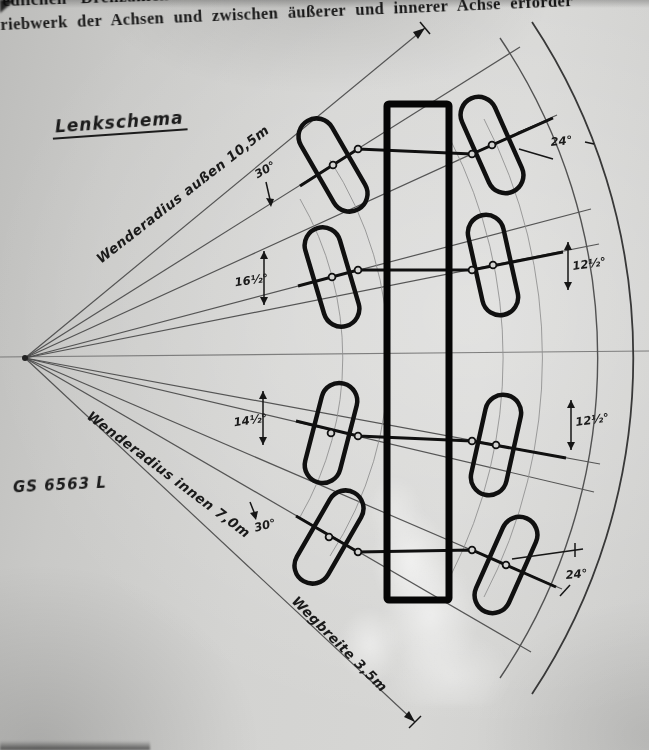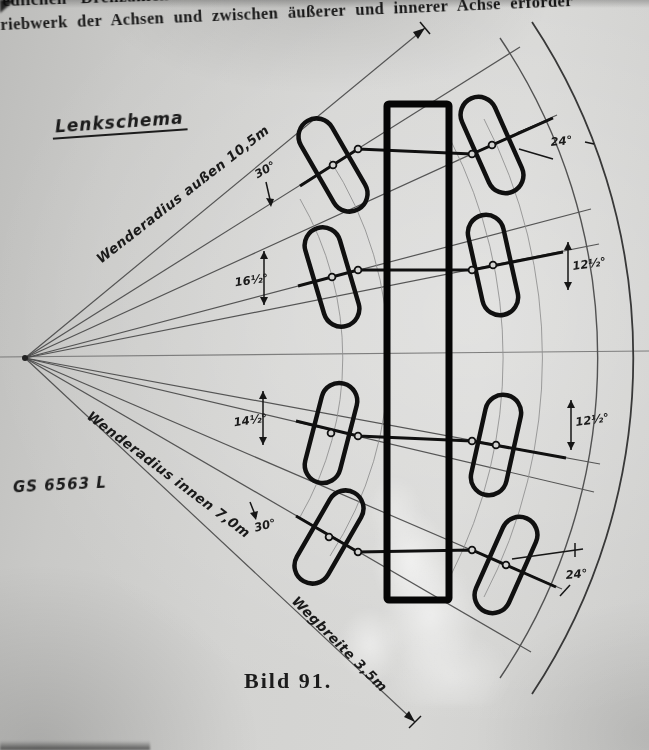--- a/index.html
+++ b/index.html
@@ -183,18 +183,17 @@
       <text class="hwt ang" transform="translate(573,270) rotate(-8)">12½°</text>
       <text class="hwt ang" text-anchor="middle" transform="translate(251,424) rotate(-8)">14½°</text>
       <text class="hwt ang" transform="translate(576,426) rotate(-8)">12½°</text>
       <text class="hwt ang" text-anchor="middle" transform="translate(266,529) rotate(-15)">30°</text>
       <text class="hwt ang" transform="translate(566,579) rotate(-5)">24°</text>
     </g>
   </svg>
 
   <div class="hw title">Lenkschema</div>
   <div class="hw gs">GS 6563 L</div>
-  <div class="caption">Bild 91.</div>
 
   <div class="corner-tl"></div>
   <div class="edge-bl"></div>
   <div class="edge-top"></div>
 </div>
 
 </body></html>

